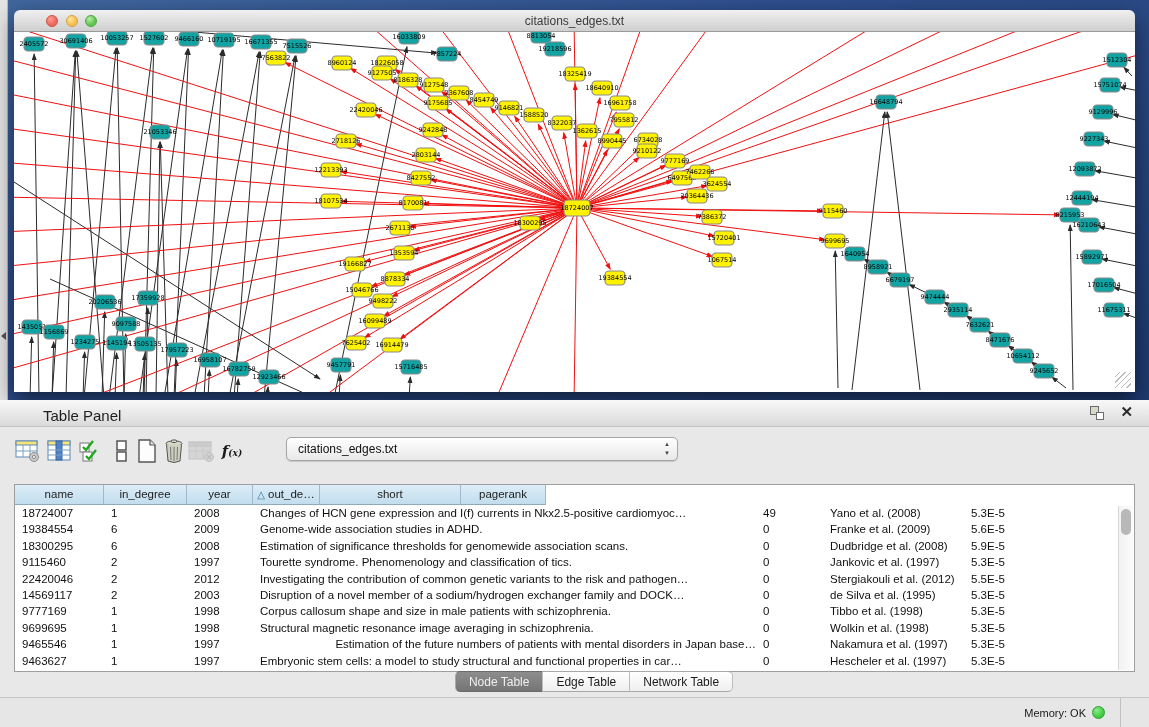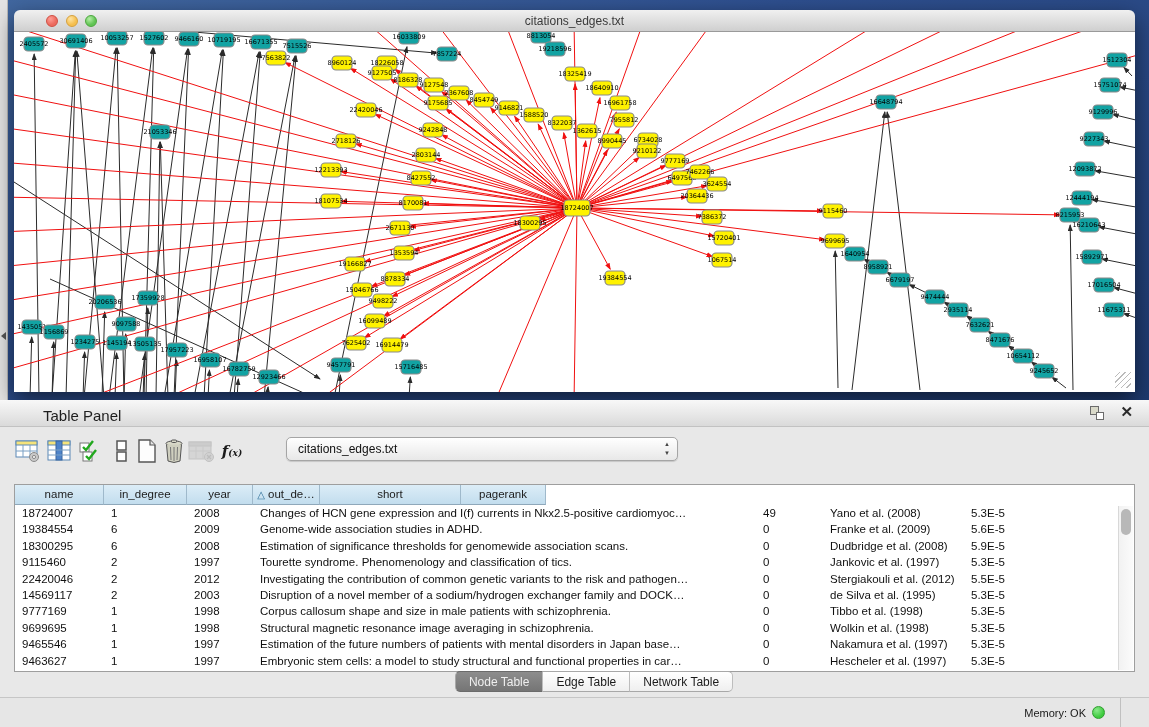--- a/index.html
+++ b/index.html
@@ -617,21 +617,21 @@
           <div class="tcell" style="width: 66px;">1998</div>
           <div class="tcell" style="width: 503px;">Structural magnetic resonance image averaging in schizophrenia.</div>
           <div class="tcell" style="width: 67px;">0</div>
           <div class="tcell" style="width: 141px;">Wolkin et al. (1998)</div>
           <div class="tcell" style="width: 85px;">5.3E-5</div>
         </div>
         <div class="trow">
           <div class="tcell" style="width: 89px;">9465546</div>
           <div class="tcell" style="width: 83px;">1</div>
           <div class="tcell" style="width: 66px;">1997</div>
-          <div class="tcell" style="width: 503px;">Estimation of the future numbers of patients with mental disorders in Japan base…</div>
+          <div class="tcell" style="width: 503px; text-align: right;">Estimation of the future numbers of patients with mental disorders in Japan base…</div>
           <div class="tcell" style="width: 67px;">0</div>
           <div class="tcell" style="width: 141px;">Nakamura et al. (1997)</div>
           <div class="tcell" style="width: 85px;">5.3E-5</div>
         </div>
         <div class="trow">
           <div class="tcell" style="width: 89px;">9463627</div>
           <div class="tcell" style="width: 83px;">1</div>
           <div class="tcell" style="width: 66px;">1997</div>
           <div class="tcell" style="width: 503px;">Embryonic stem cells: a model to study structural and functional properties in car…</div>
           <div class="tcell" style="width: 67px;">0</div>

